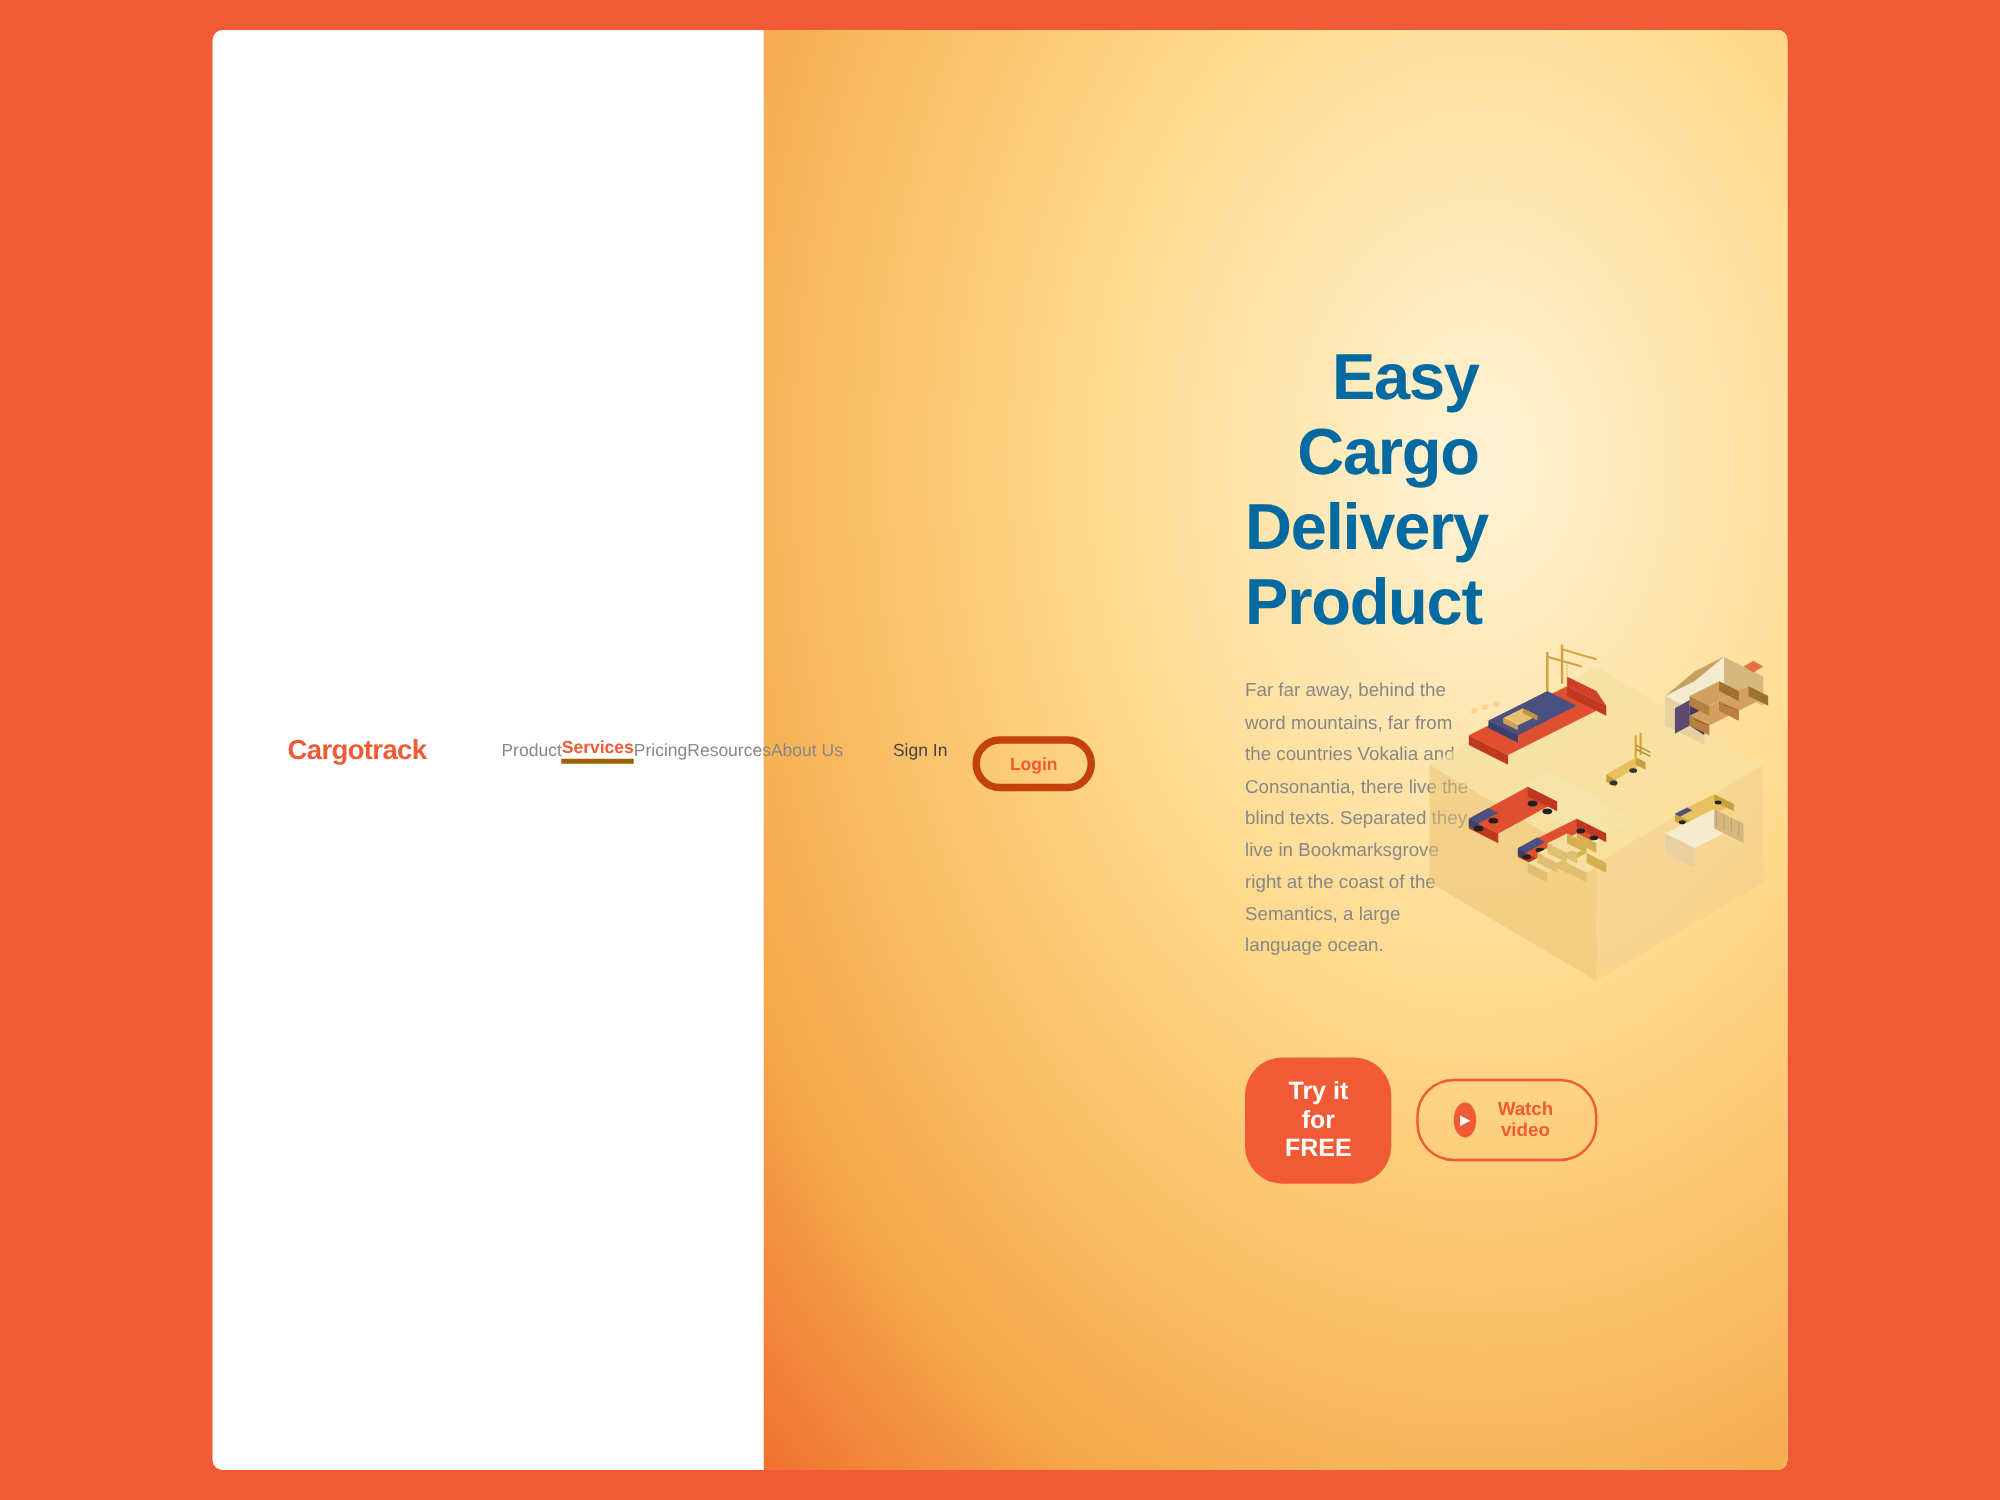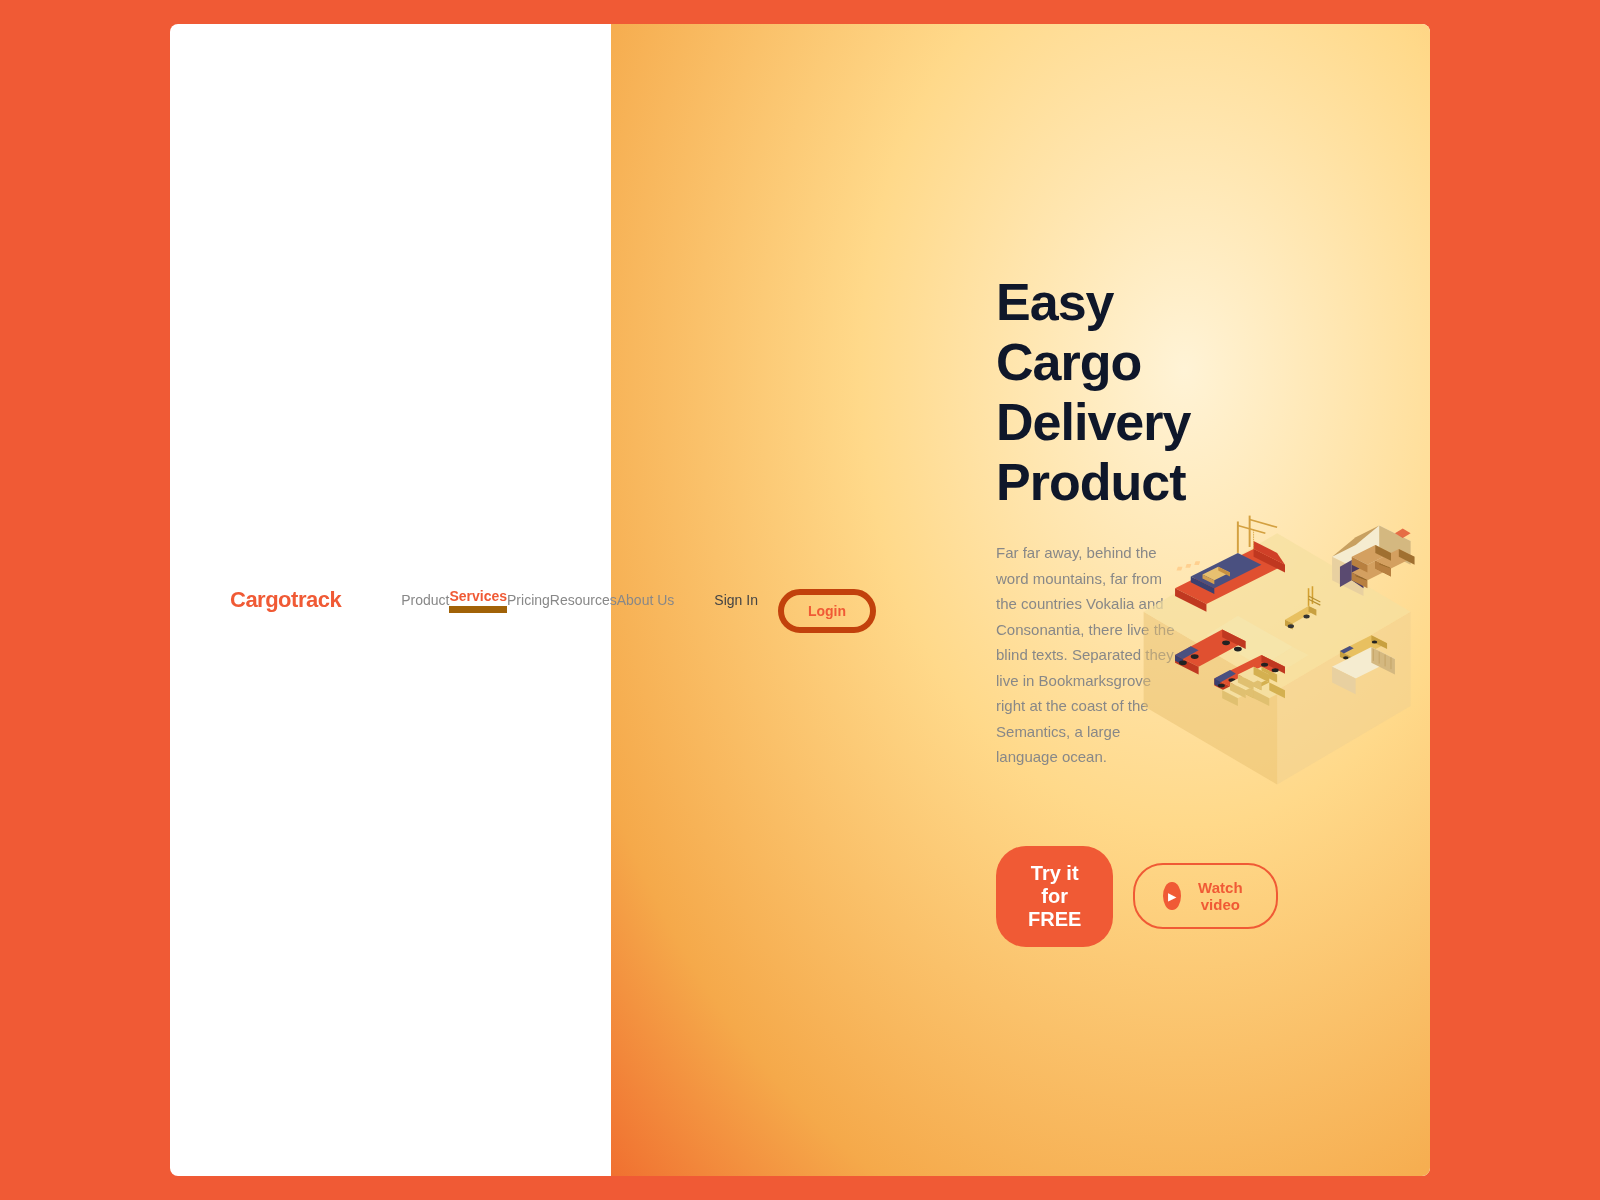--- a/index.html
+++ b/index.html
@@ -60,21 +60,21 @@
       font-size: 14px;
       color: #888;
       text-decoration: none;
       cursor: pointer;
       font-weight: 500;
     }
 
     .nav-link.active {
       color: #F05A35;
       font-weight: 600;
-      border-bottom: 7px solid #a16207;
+      border-bottom: 4px solid #a16207;
       padding-bottom: 2px;
     }
 
     .nav-actions {
       display: flex;
       align-items: center;
       gap: 20px;
       margin-left: auto;
     }
 
@@ -110,24 +110,25 @@
     }
 
     .hero-content {
       width: 50%;
       padding-top: 20px;
     }
 
     .hero-title {
       font-size: 52px;
       font-weight: 700;
-      color: #0f172a;
+      color: #0369a1;
       line-height: 1.15;
       margin-bottom: 28px;
       letter-spacing: -1px;
+      text-align: right;
     }
 
     .hero-desc {
       font-size: 15px;
       color: #888;
       line-height: 1.7;
       max-width: 420px;
       margin-bottom: 76px;
     }
 

